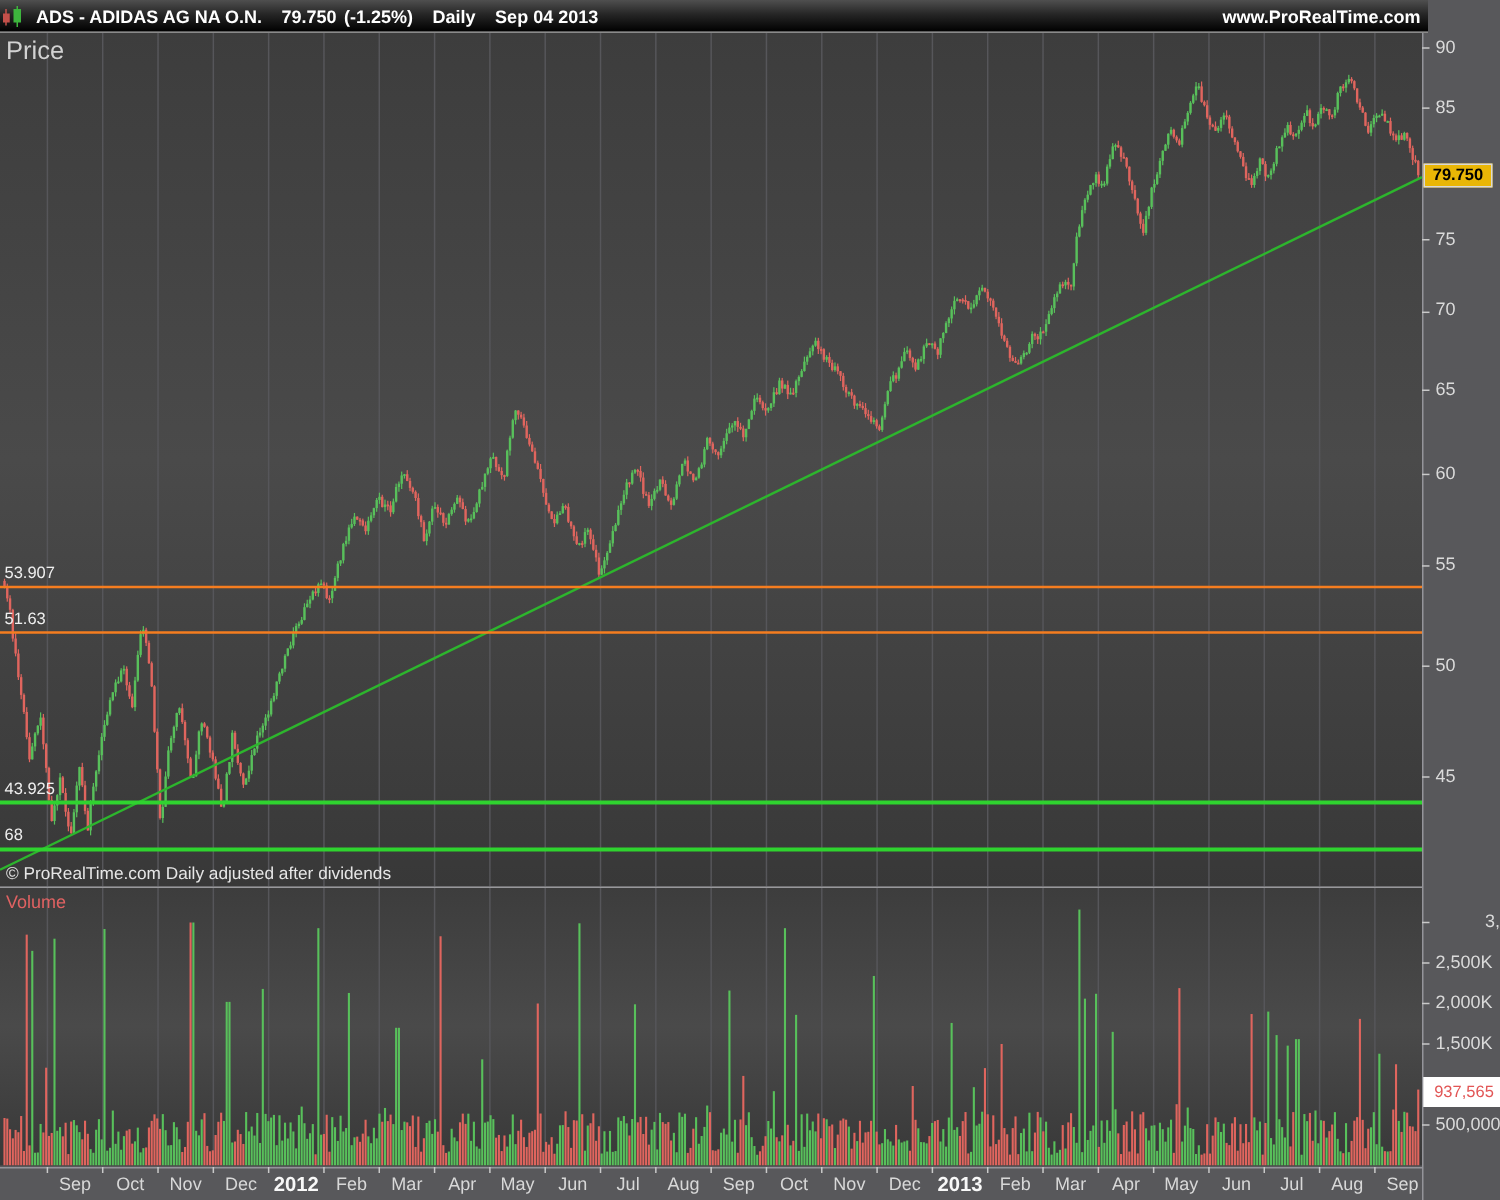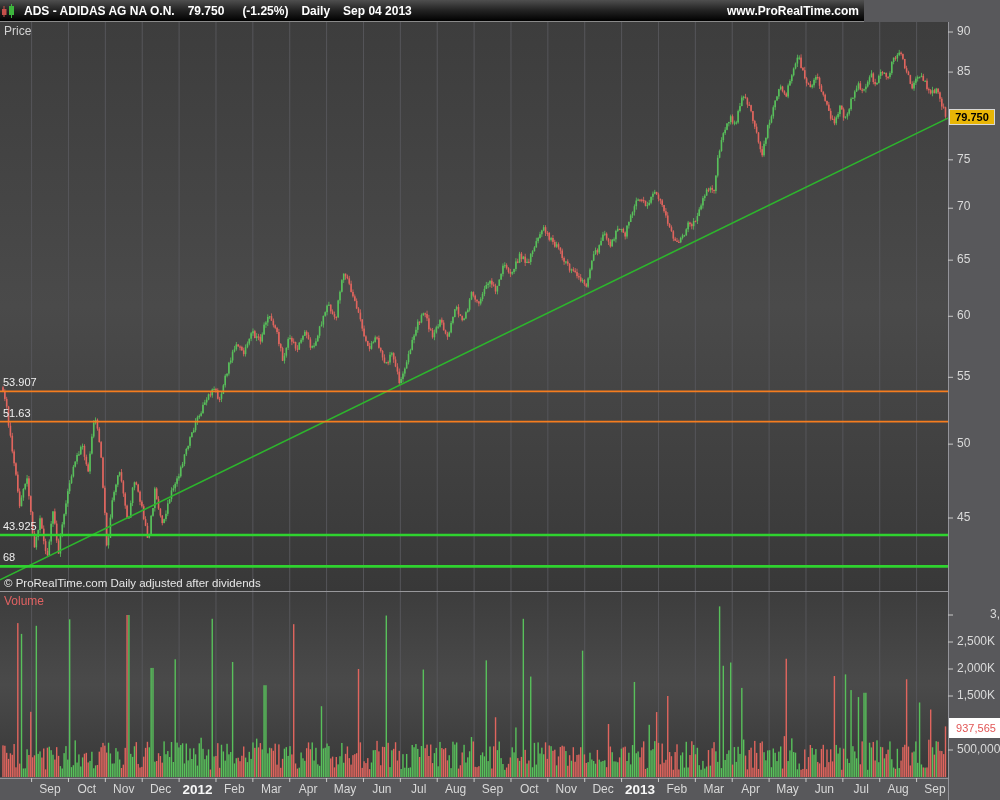--- a/index.html
+++ b/index.html
@@ -1,38 +1,38 @@
 <!DOCTYPE html>
 <html><head>
 <meta charset="utf-8">
 <style>
   html,body{margin:0;padding:0;background:#222;}
   #app{position:relative;width:1000px;height:800px;overflow:hidden;
        font-family:"Liberation Sans","DejaVu Sans",sans-serif;background:#58585b;}
   
-  #titlebar{position:absolute;left:0;top:0;width:864px;height:22px;z-index:5;
+  #titlebar{position:absolute;left:0;top:0;width:952px;height:22px;z-index:5;
     background:linear-gradient(180deg,#4f4f4f 0%,#262626 45%,#000 100%);
     border-bottom:1px solid #8a8a8a;box-sizing:border-box;
     display:flex;align-items:center;color:#fff;font-weight:bold;font-size:12px;white-space:nowrap;}
   #titlebar .t{margin-left:13px;}
   #titlebar #symbol{margin-left:6px;}
   #site{margin-left:auto;margin-right:5px;}
   
   #right-axis-strip{position:absolute;left:948px;top:22px;width:52px;height:778px;
     background:#58585b;border-left:1px solid #94949a;box-sizing:border-box;z-index:1;}
   #x-axis-strip{position:absolute;left:0;top:778px;width:948px;height:22px;
     background:#58585b;border-top:1px solid #94949a;box-sizing:border-box;z-index:1;}
   #chart-svg{position:absolute;left:0;top:0;z-index:2;}
   #labels{position:absolute;left:0;top:0;width:1000px;height:800px;z-index:3;pointer-events:none;}
   .lbl{position:absolute;font-size:12px;color:#d9d9d9;white-space:nowrap;}
   .tick{font-size:12px;color:#dadada;}
   .month{transform:translateX(-50%);color:#d8d8d8;text-align:right;}
   .year{font-weight:bold;font-size:13.5px;color:#f8f8f8;}
   .levelLbl{font-size:11px;color:#efefef;}
-  #price-label{position:absolute;left:4px;top:24px;font-size:12px;color:#d2d2d2;z-index:3;}
+  #price-label{position:absolute;left:4px;top:24px;font-size:17px;color:#d2d2d2;z-index:3;}
   #volume-label{position:absolute;left:4px;top:594px;font-size:12px;color:#e06262;z-index:3;}
   #copyright{position:absolute;left:4px;top:577px;font-size:11.5px;color:#e6e6e6;z-index:3;}
   .badge{position:absolute;left:949px;z-index:4;font-size:11px;line-height:14px;
     padding:0 3px;text-align:center;box-sizing:content-box;}
   #price-badge{background:#e9b606;color:#000;border:1px solid #d8d8d8;font-weight:bold;min-width:38px;}
   #vol-badge{background:#ffffff;color:#e25555;border:3px solid #ffffff;min-width:42px;}
 </style>
 </head>
 <body>
 
@@ -1745,19 +1745,19 @@
 
   <div id="titlebar">
     <svg width="18" height="16">
       <line x1="4" y1="3" x2="4" y2="14" stroke="#c4504a" stroke-width="1"></line>
       <rect x="2" y="6" width="4.5" height="6" fill="#c4504a"></rect>
       <line x1="11.5" y1="1" x2="11.5" y2="15" stroke="#3db53d" stroke-width="1"></line>
       <rect x="9" y="3" width="5" height="9" fill="#3db53d"></rect>
     </svg>
     <span id="symbol">ADS - ADIDAS AG NA O.N.</span>
     <span class="t">79.750</span>
-    <span style="margin-left:18px;">(-1.25%)</span>
+    <span style="margin-left:5px;">(-1.25%)</span>
     <span class="t">Daily</span>
     <span class="t">Sep 04 2013</span>
     <span id="site">www.ProRealTime.com</span>
   </div>
 
 </div>
 
 </body></html>

